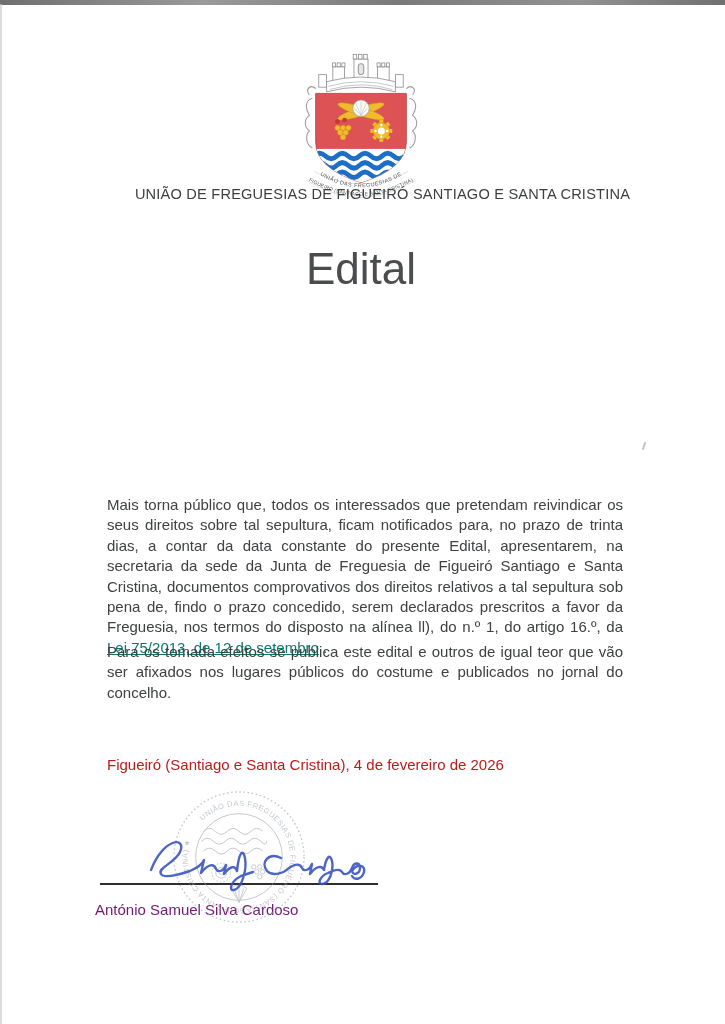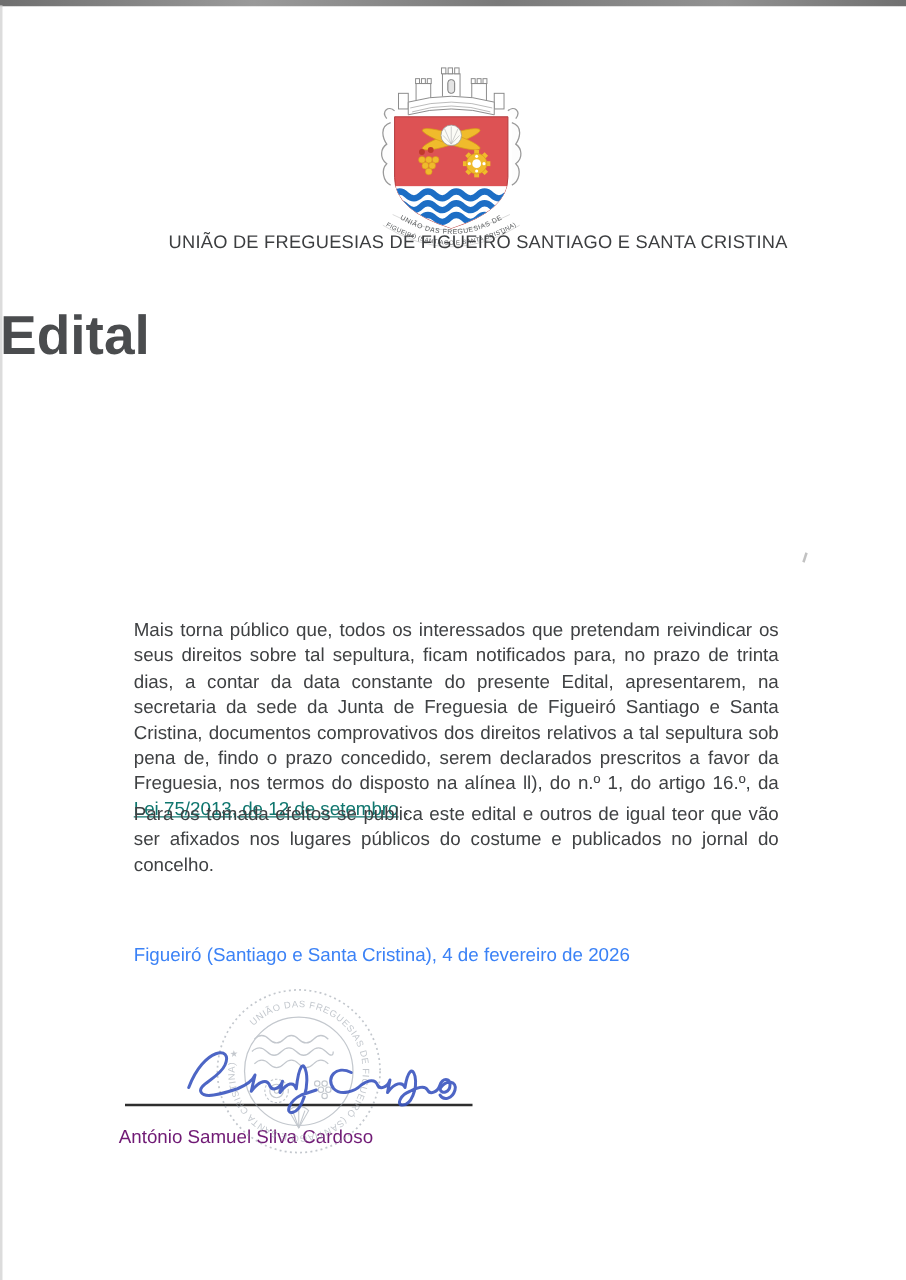--- a/index.html
+++ b/index.html
@@ -6,30 +6,30 @@
   .page{position:relative;width:725px;height:1024px;background:#ffffff;overflow:hidden;
         font-family:"Liberation Sans",sans-serif;color:#3f4143;}
   .scan-top{position:absolute;top:0;left:0;right:0;height:5px;
         background:linear-gradient(90deg,#6f6f6f,#9a9a9a 28%,#7a7a7a 55%,#929292 80%,#707070);}
   .scan-left{position:absolute;top:4px;left:0;width:2px;height:1020px;background:#c9c9c9;opacity:.65;}
   .scan-artifact{position:absolute;left:643px;top:442px;width:2px;height:8px;background:#8f8f8f;
         transform:rotate(18deg);opacity:.55;}
   .emblem{position:absolute;left:281px;top:34px;width:160px;height:172px;}
   .org-name{position:absolute;top:186px;left:0;width:725px;text-align:center;
         font-size:14.6px;letter-spacing:.2px;color:#3c3e40;padding-left:20px;}
-  .doc-title{position:absolute;top:244px;left:0;width:722px;text-align:left;
-        font-size:44px;font-weight:700;color:#4a4c4e;}
+  .doc-title{position:absolute;top:244px;left:0;width:722px;text-align:center;
+        font-size:44px;font-weight:400;color:#4a4c4e;}
   .para{position:absolute;left:107px;width:516px;font-size:15px;line-height:20.4px;
         text-align:justify;color:#3f4143;margin:0;}
   .p-intro{top:352px;}
   .p-notice{top:409px;}
   .p-claims{top:495px;}
   .p-publication{top:642px;}
   .law-link{color:#0f766e;text-decoration:underline;cursor:pointer;}
-  .date-line{position:absolute;left:107px;top:756px;font-size:15px;color:#3b82f6;}
+  .date-line{position:absolute;left:107px;top:756px;font-size:15px;color:#b91c1c;}
   .signer-role{position:absolute;left:110px;top:795px;font-size:15px;color:#3f4143;z-index:2;}
   .sig-line{position:absolute;left:100px;top:883px;width:278px;height:1.6px;background:#2e2e2e;z-index:2;}
   .stamp{position:absolute;left:170px;top:788px;width:138px;height:138px;opacity:.58;z-index:3;}
   .signature{position:absolute;left:133px;top:826px;width:240px;height:78px;z-index:4;}
   .signer-name{position:absolute;left:95px;top:901px;font-size:15px;color:#701a75;z-index:2;}
 </style>
 </head>
 <body>
 
 <div class="page">

